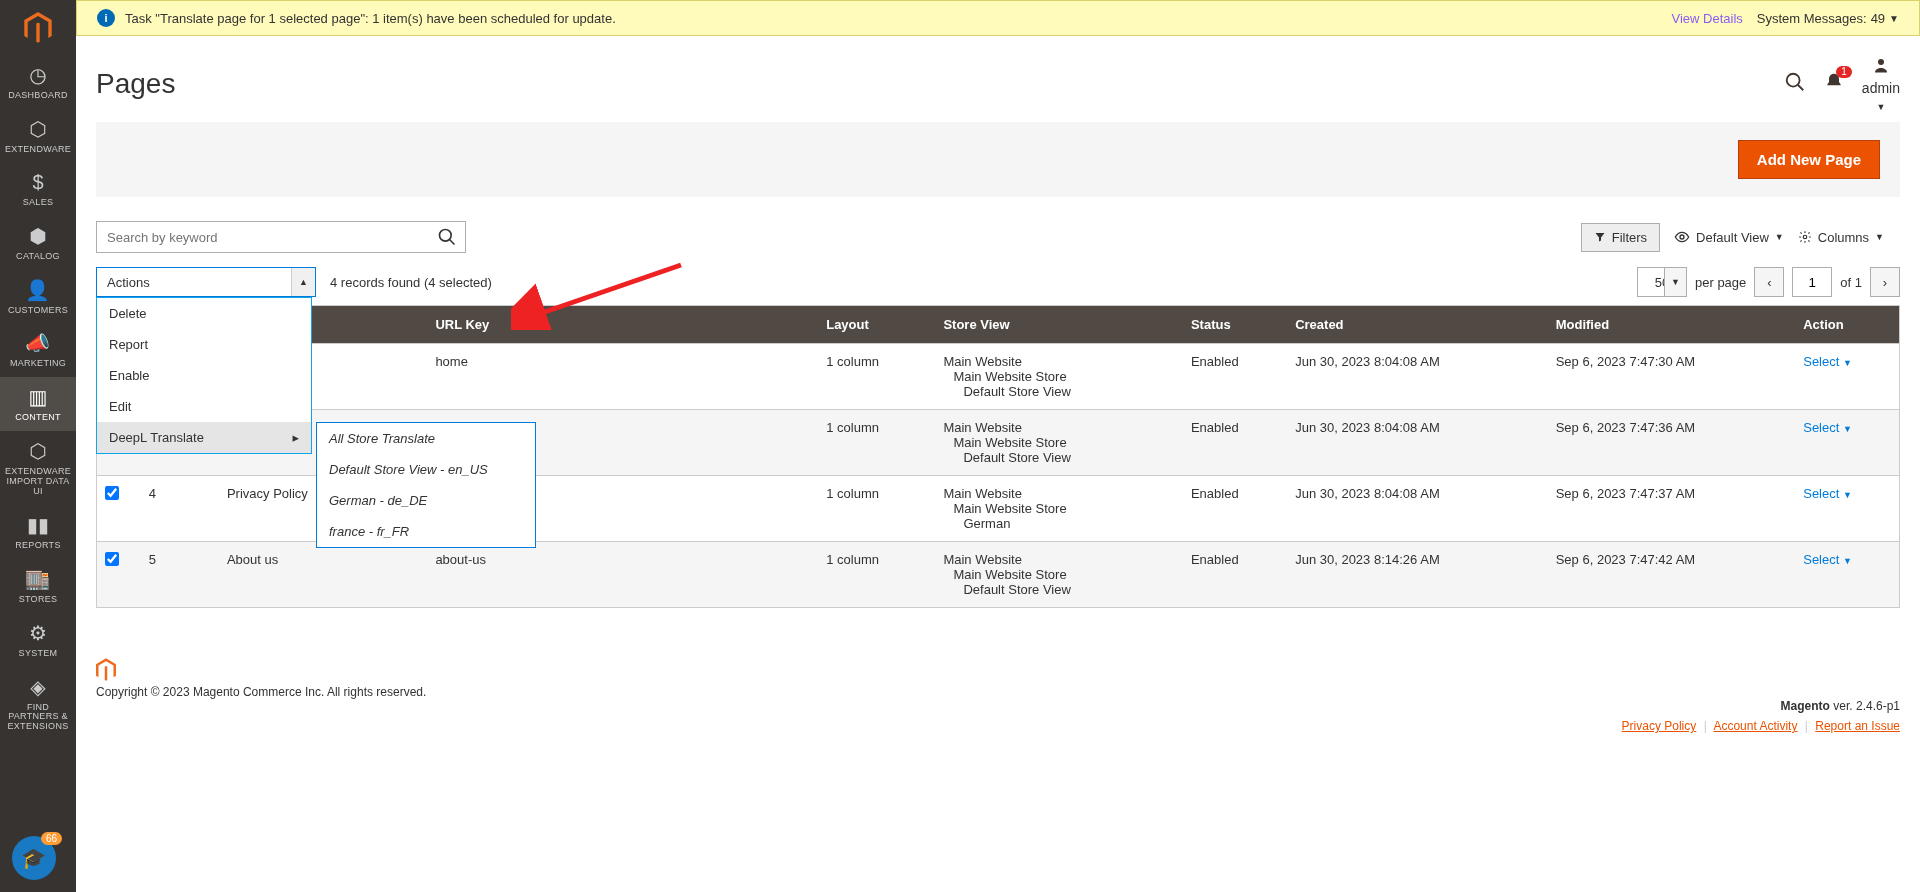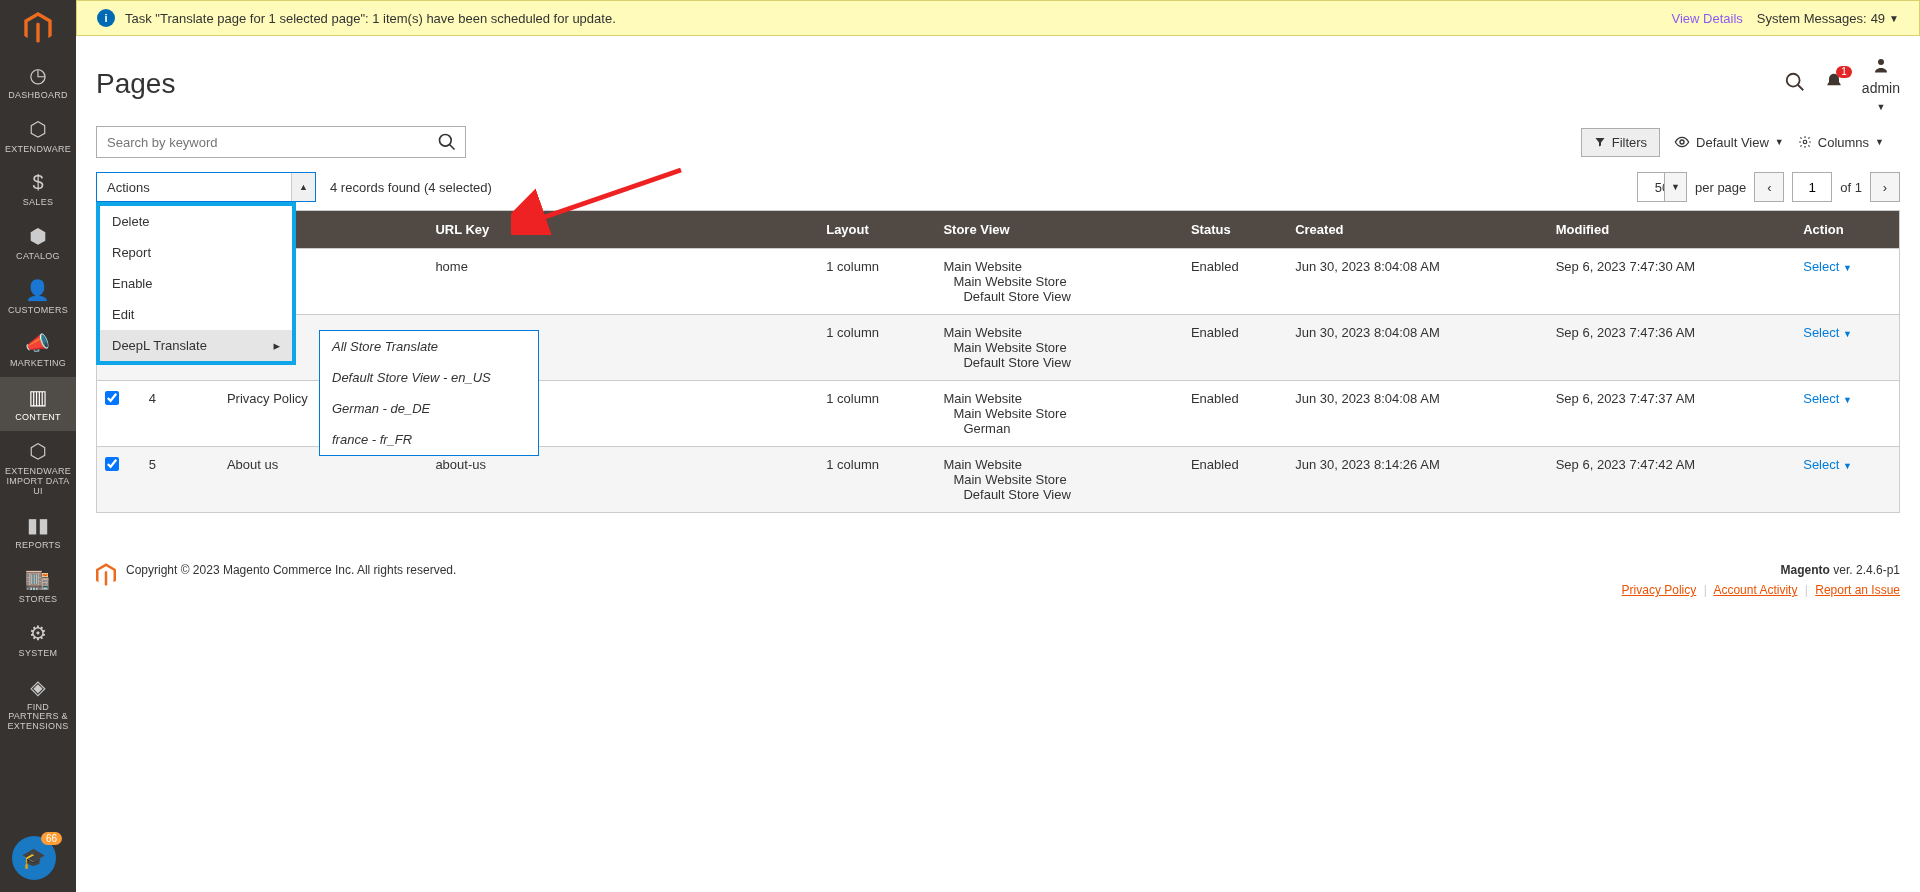--- a/index.html
+++ b/index.html
@@ -54,39 +54,39 @@
 .actions-dd .label { flex: 1; padding: 0 10px; font-size: 13px; }
 .actions-dd .caret-btn { width: 24px; height: 100%; border-left: 1px solid #ccc; display: flex; align-items: center; justify-content: center; font-size: 9px; background: #f0f0f0; }
 .records { font-size: 13px; color: #333; }
 .pageblock { display: flex; align-items: center; gap: 8px; }
 .perpage { width: 50px; height: 30px; border: 1px solid #adadad; display: inline-flex; align-items: center; justify-content: center; position:relative; }
 .perpage .caret-btn { position:absolute; right:0; top:0; bottom:0; width:22px; border-left:1px solid #adadad; background:#f5f5f5; display:flex; align-items:center; justify-content:center; font-size:9px;}
 .pg-btn { width: 30px; height: 30px; border: 1px solid #adadad; display: inline-flex; align-items: center; justify-content: center; cursor: pointer; background:#f5f5f5;}
 .pg-in { width: 40px; height: 30px; border: 1px solid #adadad; text-align: center; }
 
 
-.actions-menu { position: absolute; left: 20px; top: 30px; background: #fff; border: 4px solid #0ea5e9; width: 200px; z-index: 50; }
+.actions-menu { position: absolute; left: 20px; top: 30px; background: #fff; border: 1px solid #0ea5e9; width: 216px; z-index: 50; }
 .actions-menu .item { padding: 8px 12px; font-size: 13px; cursor: pointer; display:flex; align-items:center; justify-content:space-between;}
 .actions-menu .item:hover, .actions-menu .item.hover { background: #e5e5e5; }
 .actions-menu .sub { position: absolute; left: 219px; top: 124px; background: #fff; border: 1px solid #007bdb; width: 220px; }
 .actions-menu .sub .item { padding: 8px 12px; font-style: italic; }
 
 
 .grid { margin: 0 20px; border: 1px solid #ccc; border-collapse: collapse; width: calc(100% - 40px); font-size: 13px; }
 .grid th { background: #514943; color: #fff; text-align: left; padding: 10px 8px; font-weight: 600; font-size: 13px; }
 .grid td { padding: 10px 8px; border-top: 1px solid #ccc; vertical-align: top; }
 .grid tr.alt td { background: #f5f5f5; }
 .grid .sv-line { display:block; }
 .grid .sv-l2 { padding-left: 10px; display: block; }
 .grid .sv-l3 { padding-left: 20px; display: block; }
 .sel-link { color: #007bdb; cursor: pointer; }
 .sel-link .caret { font-size: 9px; }
 
 
-.footer { margin: 50px 20px 20px 20px; font-size: 12px; display: flex; align-items: flex-start; }
+.footer { margin: 50px 20px 20px 20px; font-size: 12px; display: flex; align-items: flex-start; flex-direction: column; }
 .footer .mlogo { margin-right: 10px; }
 .footer .right { margin-left: auto; text-align: right; }
 .footer a { color: #eb5202; text-decoration: underline; cursor:pointer;}
 .footer .sep { color: #ccc; margin: 0 4px; }
 
 
 .arrow { position: absolute; left: 435px; top: -7px; width: 180px; height: 70px; pointer-events: none; z-index: 60; }
 
 
 .float-badge { position: fixed; left: 12px; bottom: 12px; width: 44px; height: 44px; border-radius: 50%; background: #1979c3; display: flex; align-items: center; justify-content: center; color: #fff; font-size: 20px; z-index: 200; }
@@ -183,20 +183,23 @@
         <svg width="18" height="18" viewBox="0 0 24 24" fill="#41362f">
             <circle cx="12" cy="8" r="4"></circle>
             <path d="M4 22c0-4 4-6 8-6s8 2 8 6"></path>
           </svg>
         <span>admin</span>
         <span class="caret">▼</span>
       </span>
     </div>
   </div>
 
+  <div class="btnbar">
+    <button class="btn-primary">Add New Page</button>
+  </div>
 
   <div class="toolbar">
     <div class="search-wrap">
       <input class="search-in" placeholder="Search by keyword" style="">
       <span class="search-btn">
         <svg width="20" height="20" viewBox="0 0 24 24" fill="none" stroke="#333" stroke-width="2">
             <circle cx="10" cy="10" r="7"></circle>
             <line x1="21" y1="21" x2="15" y2="15"></line>
           </svg>
       </span>

